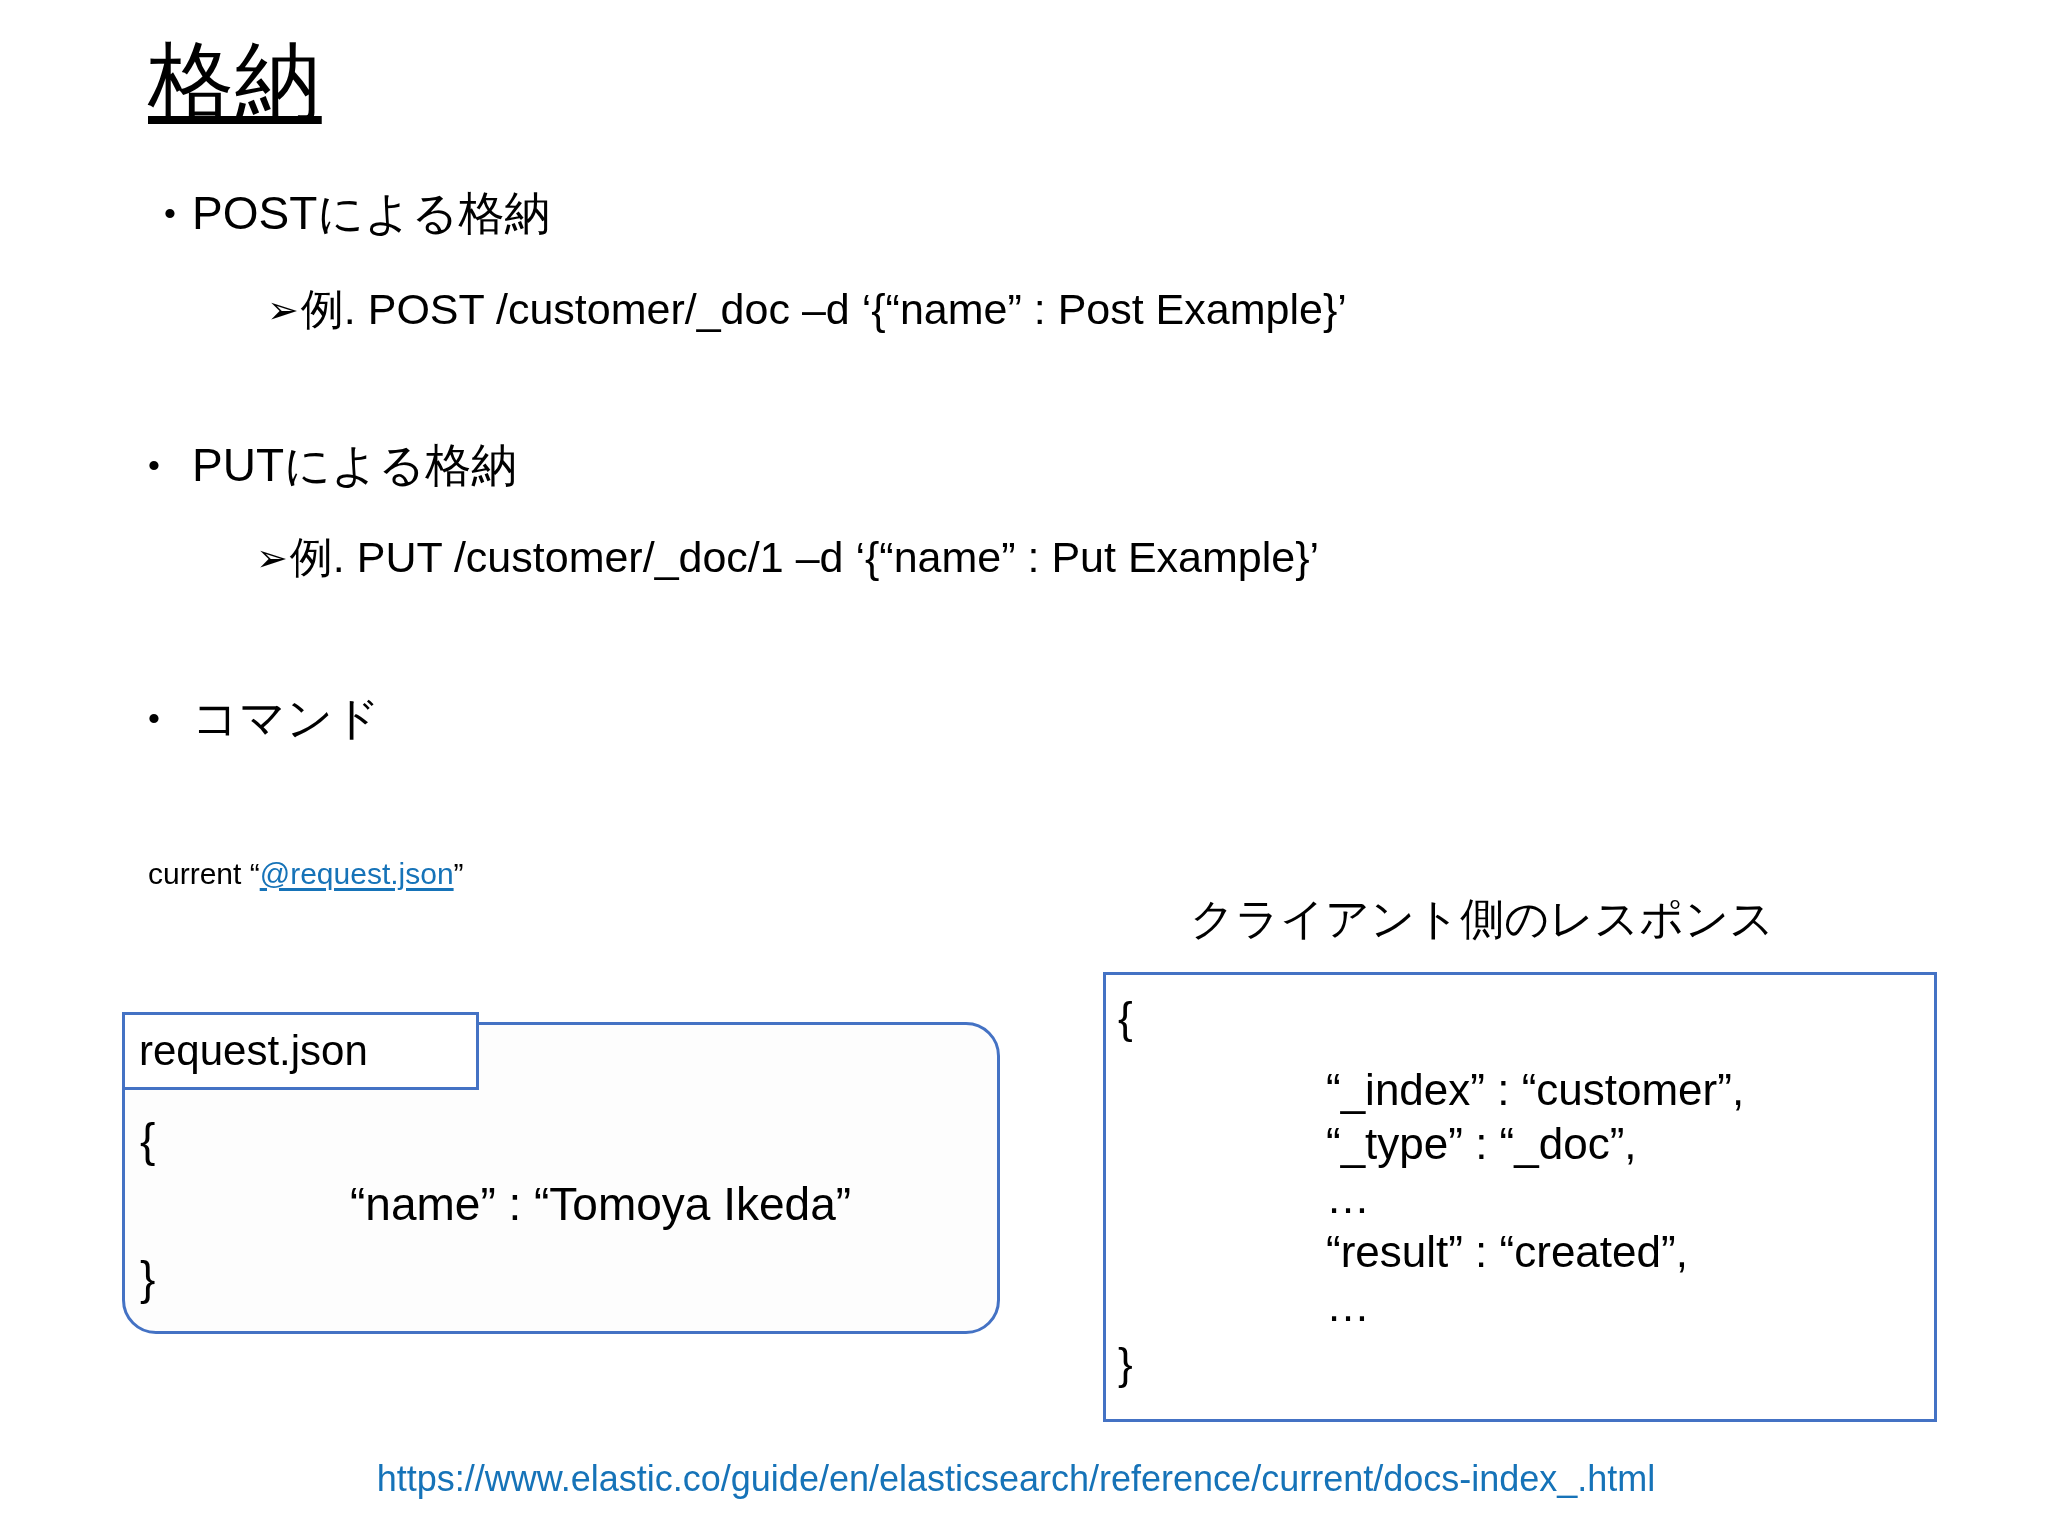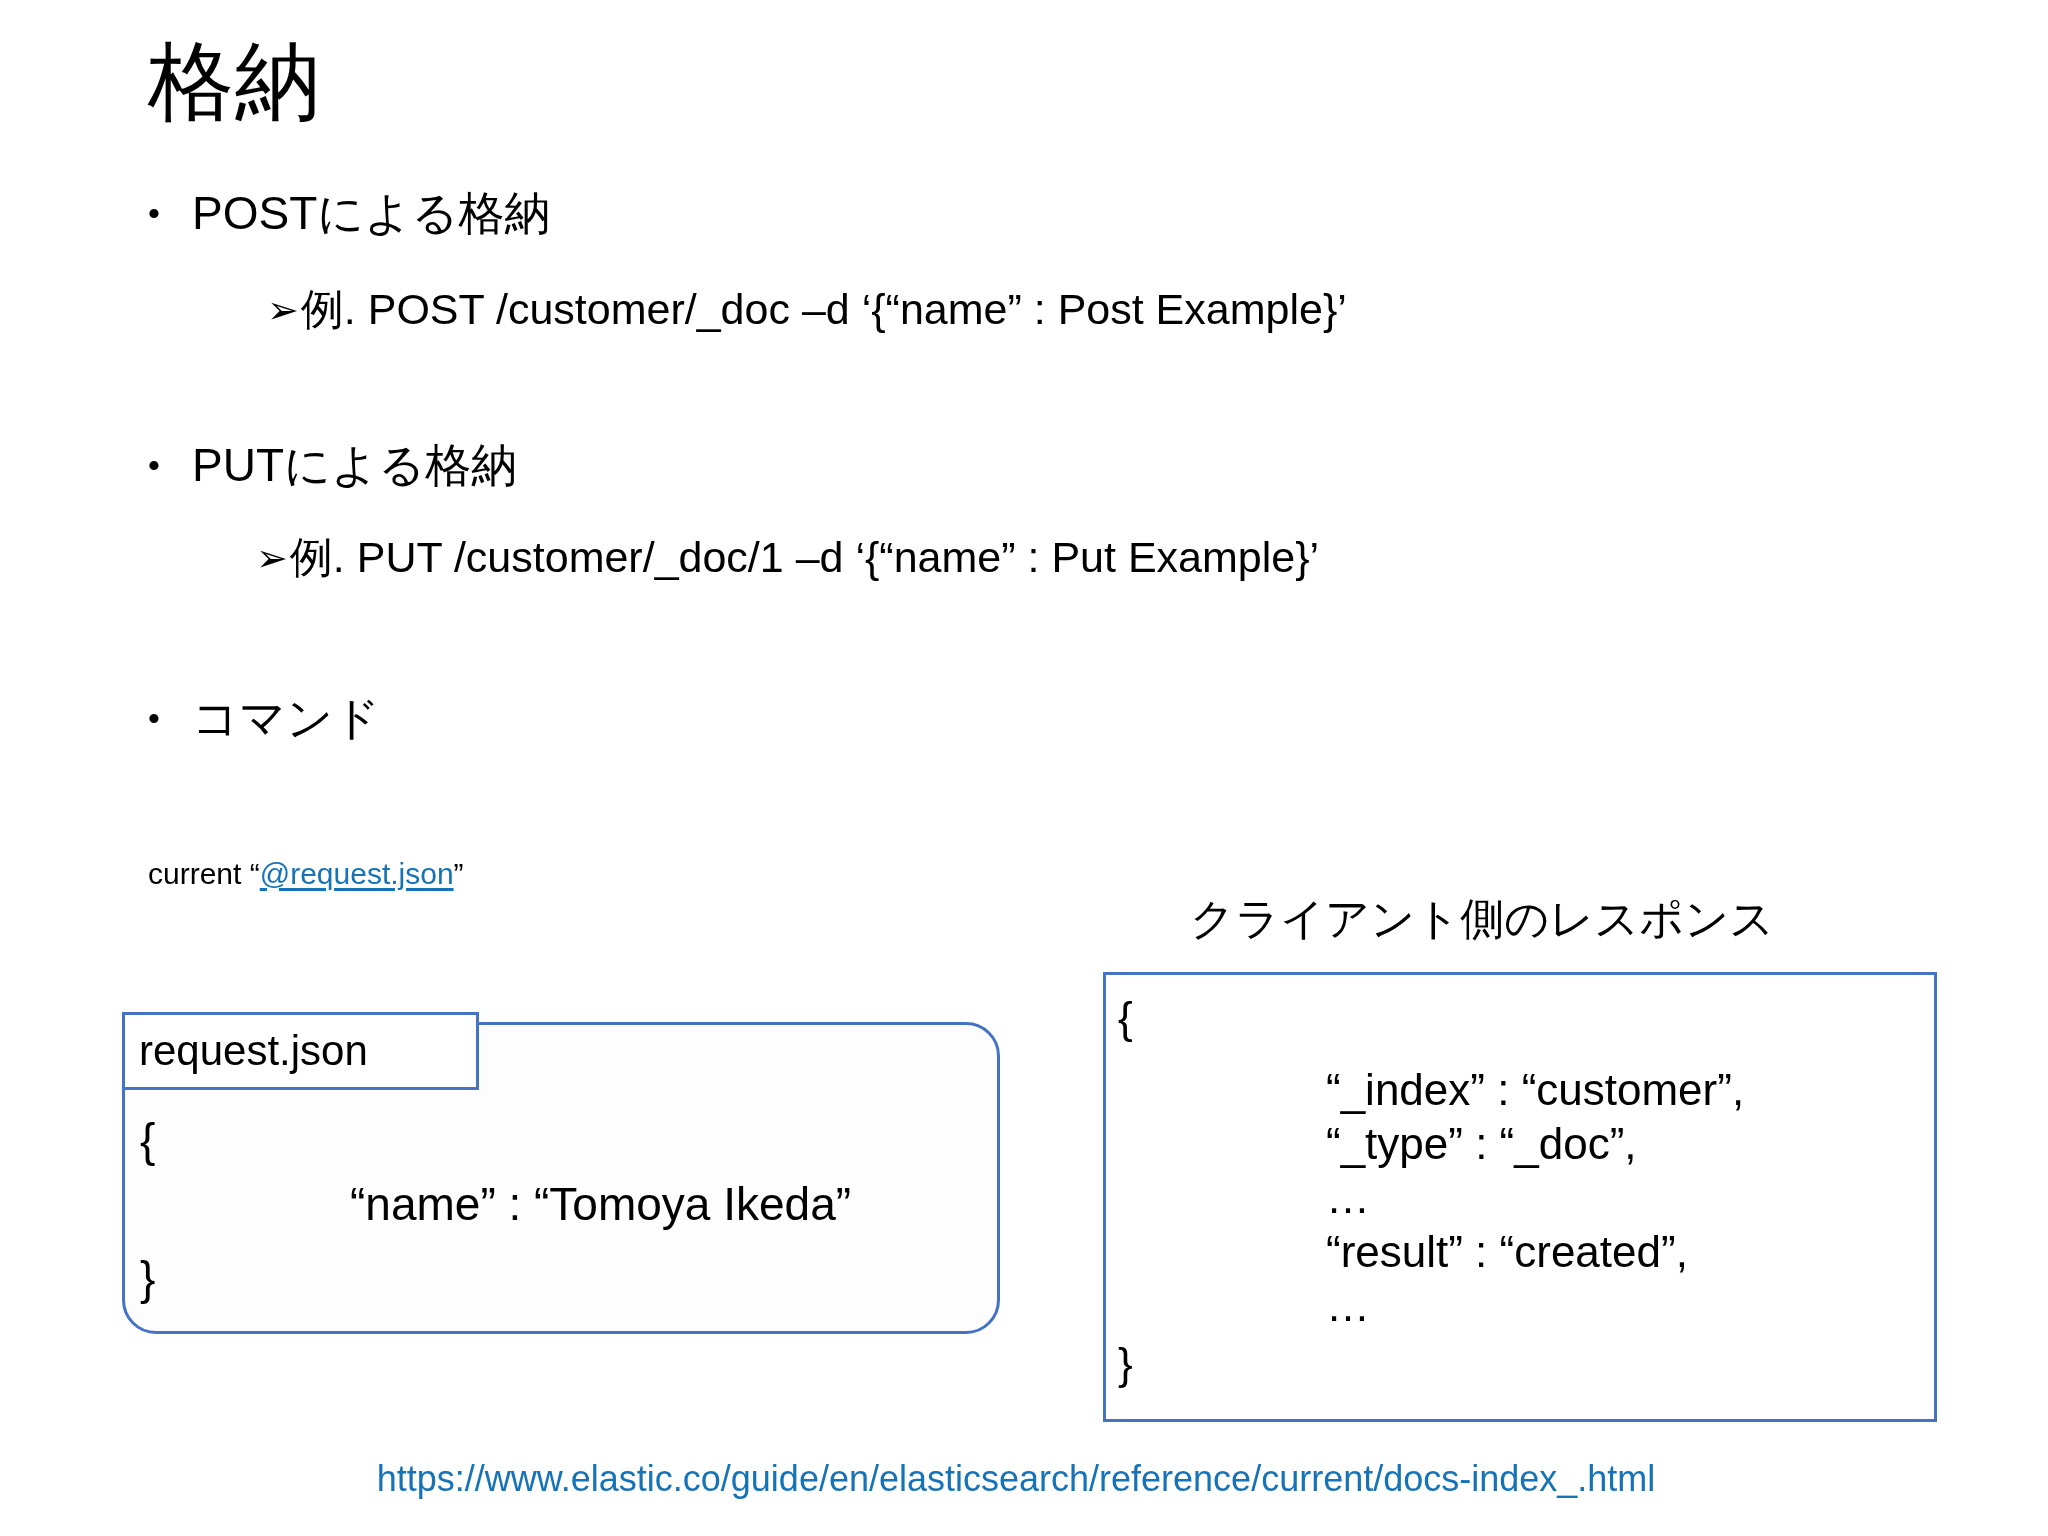--- a/index.html
+++ b/index.html
@@ -28,20 +28,21 @@
   .slide-title {
     position: absolute;
     left: 148px;
     top: 36px;
     font-size: 86px;
     line-height: 1.05;
     font-weight: 400;
     letter-spacing: 0.01em;
     color: #000000;
     white-space: nowrap;
+    text-decoration: underline;
   }
 
   
   .bullet-l1 {
     position: absolute;
     left: 148px;
     font-size: 46px;
     line-height: 1.12;
     white-space: nowrap;
     color: #000000;
@@ -189,21 +190,21 @@
     white-space: nowrap;
   }
 </style>
 </head>
 <body>
 
 <div class="slide">
 
   <div class="slide-title">格納</div>
 
-  <div class="bullet-l1" style="top:188px;">
+  <div class="bullet-l1" style="top:188px;text-align:center;">
     <span class="dot">•</span><span>POSTによる格納</span>
   </div>
 
   <div class="bullet-l2" style="top:285px;margin-left:11px;">
     <span class="arrow">➢</span><span>例. POST /customer/_doc –d ‘{“name” : Post Example}’</span>
   </div>
 
   <div class="bullet-l1" style="top:440px;">
     <span class="dot">•</span><span>PUTによる格納</span>
   </div>

